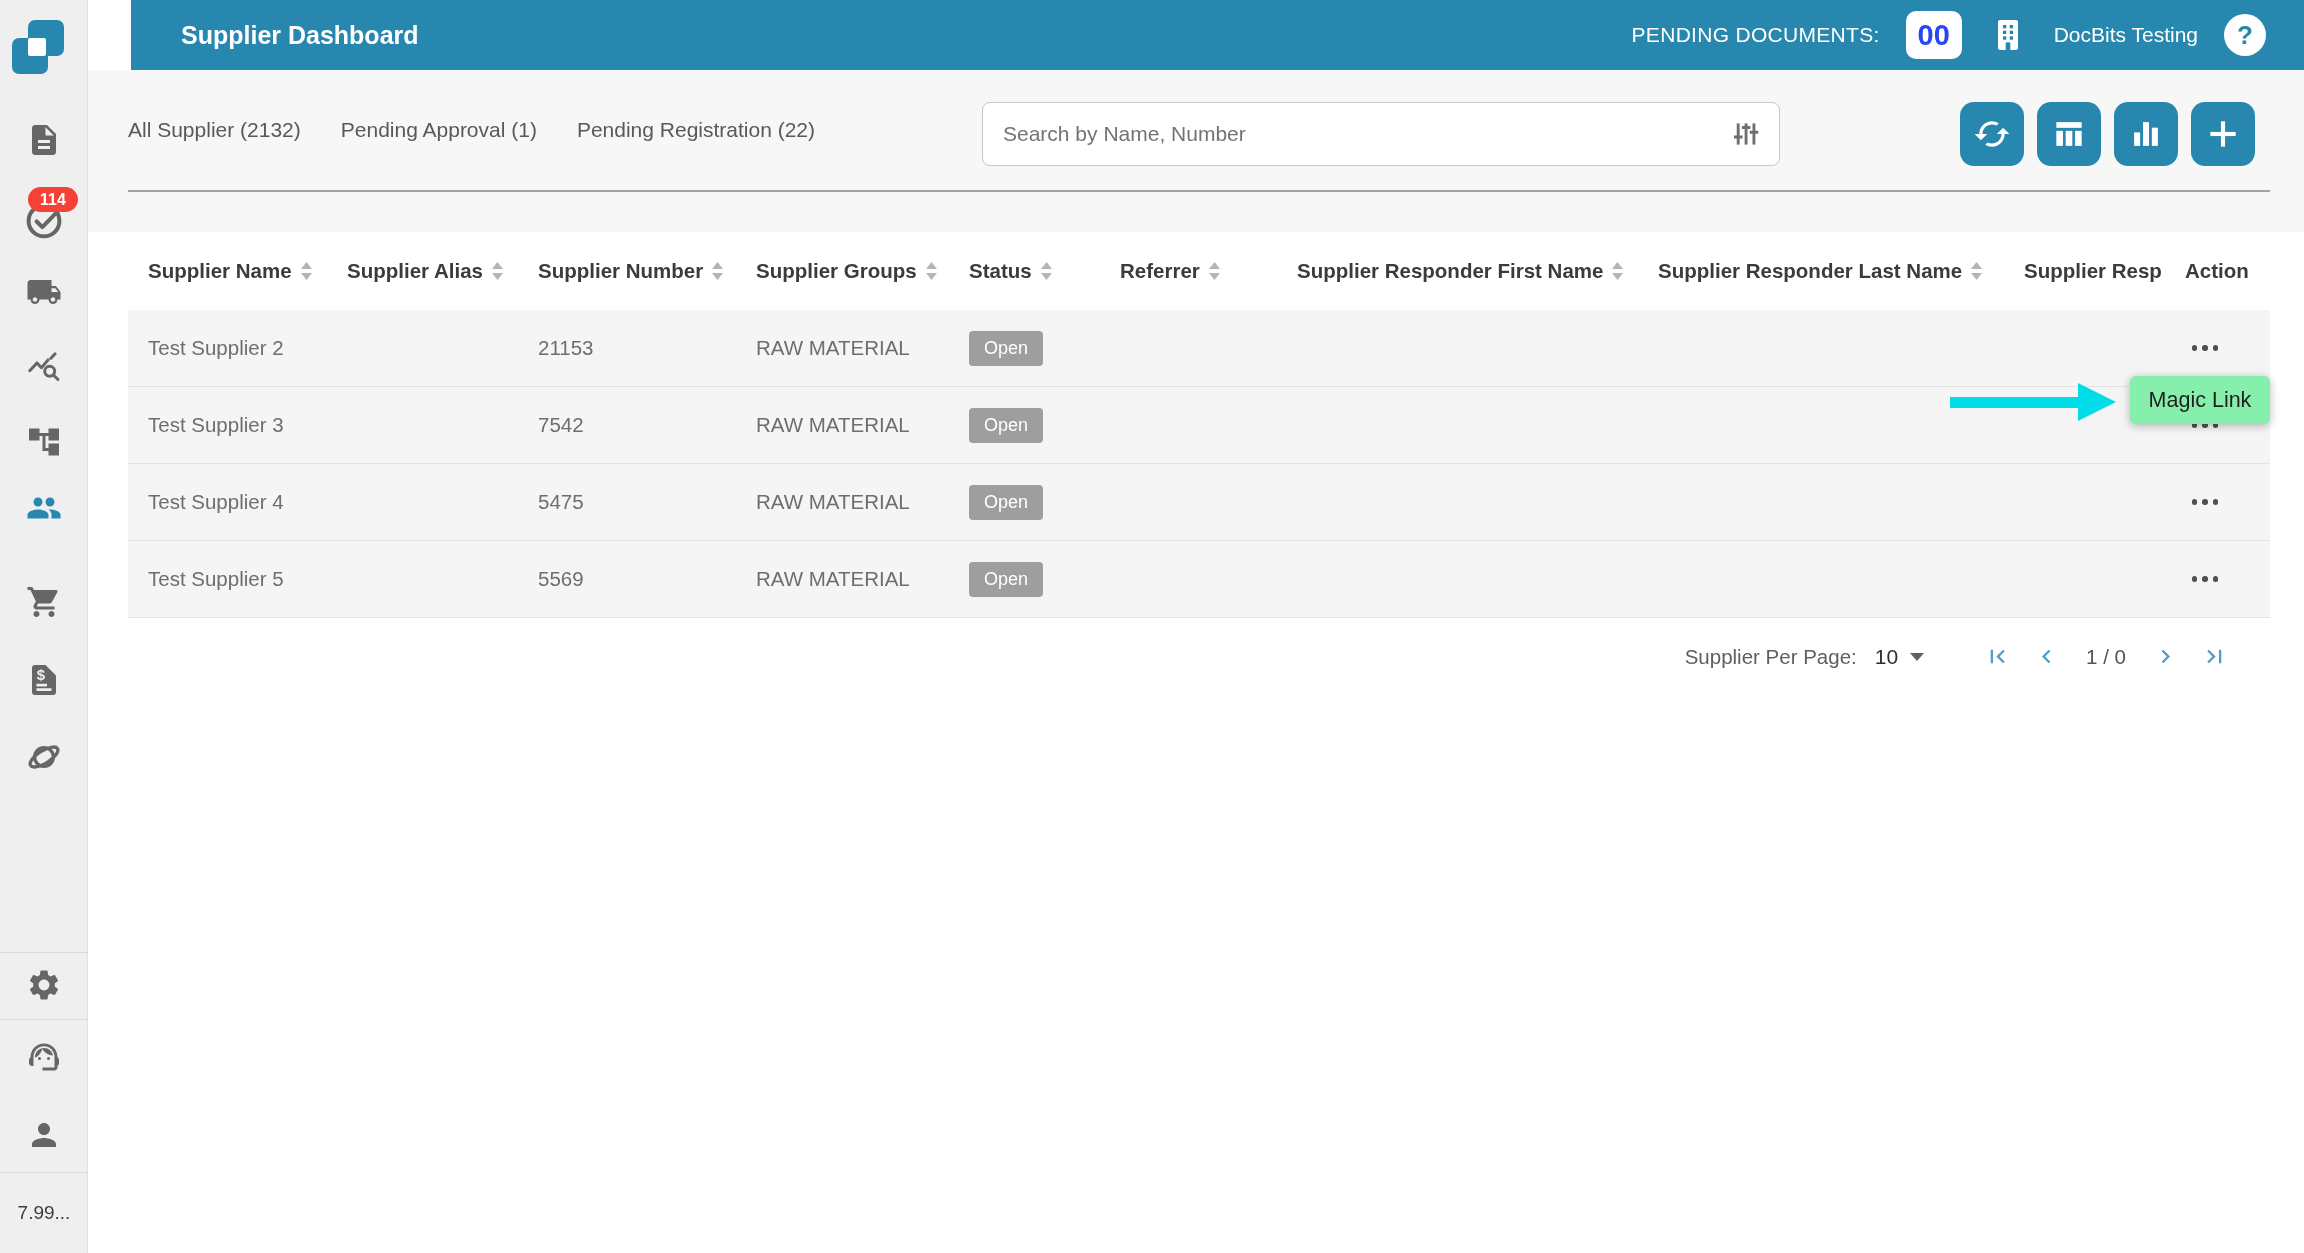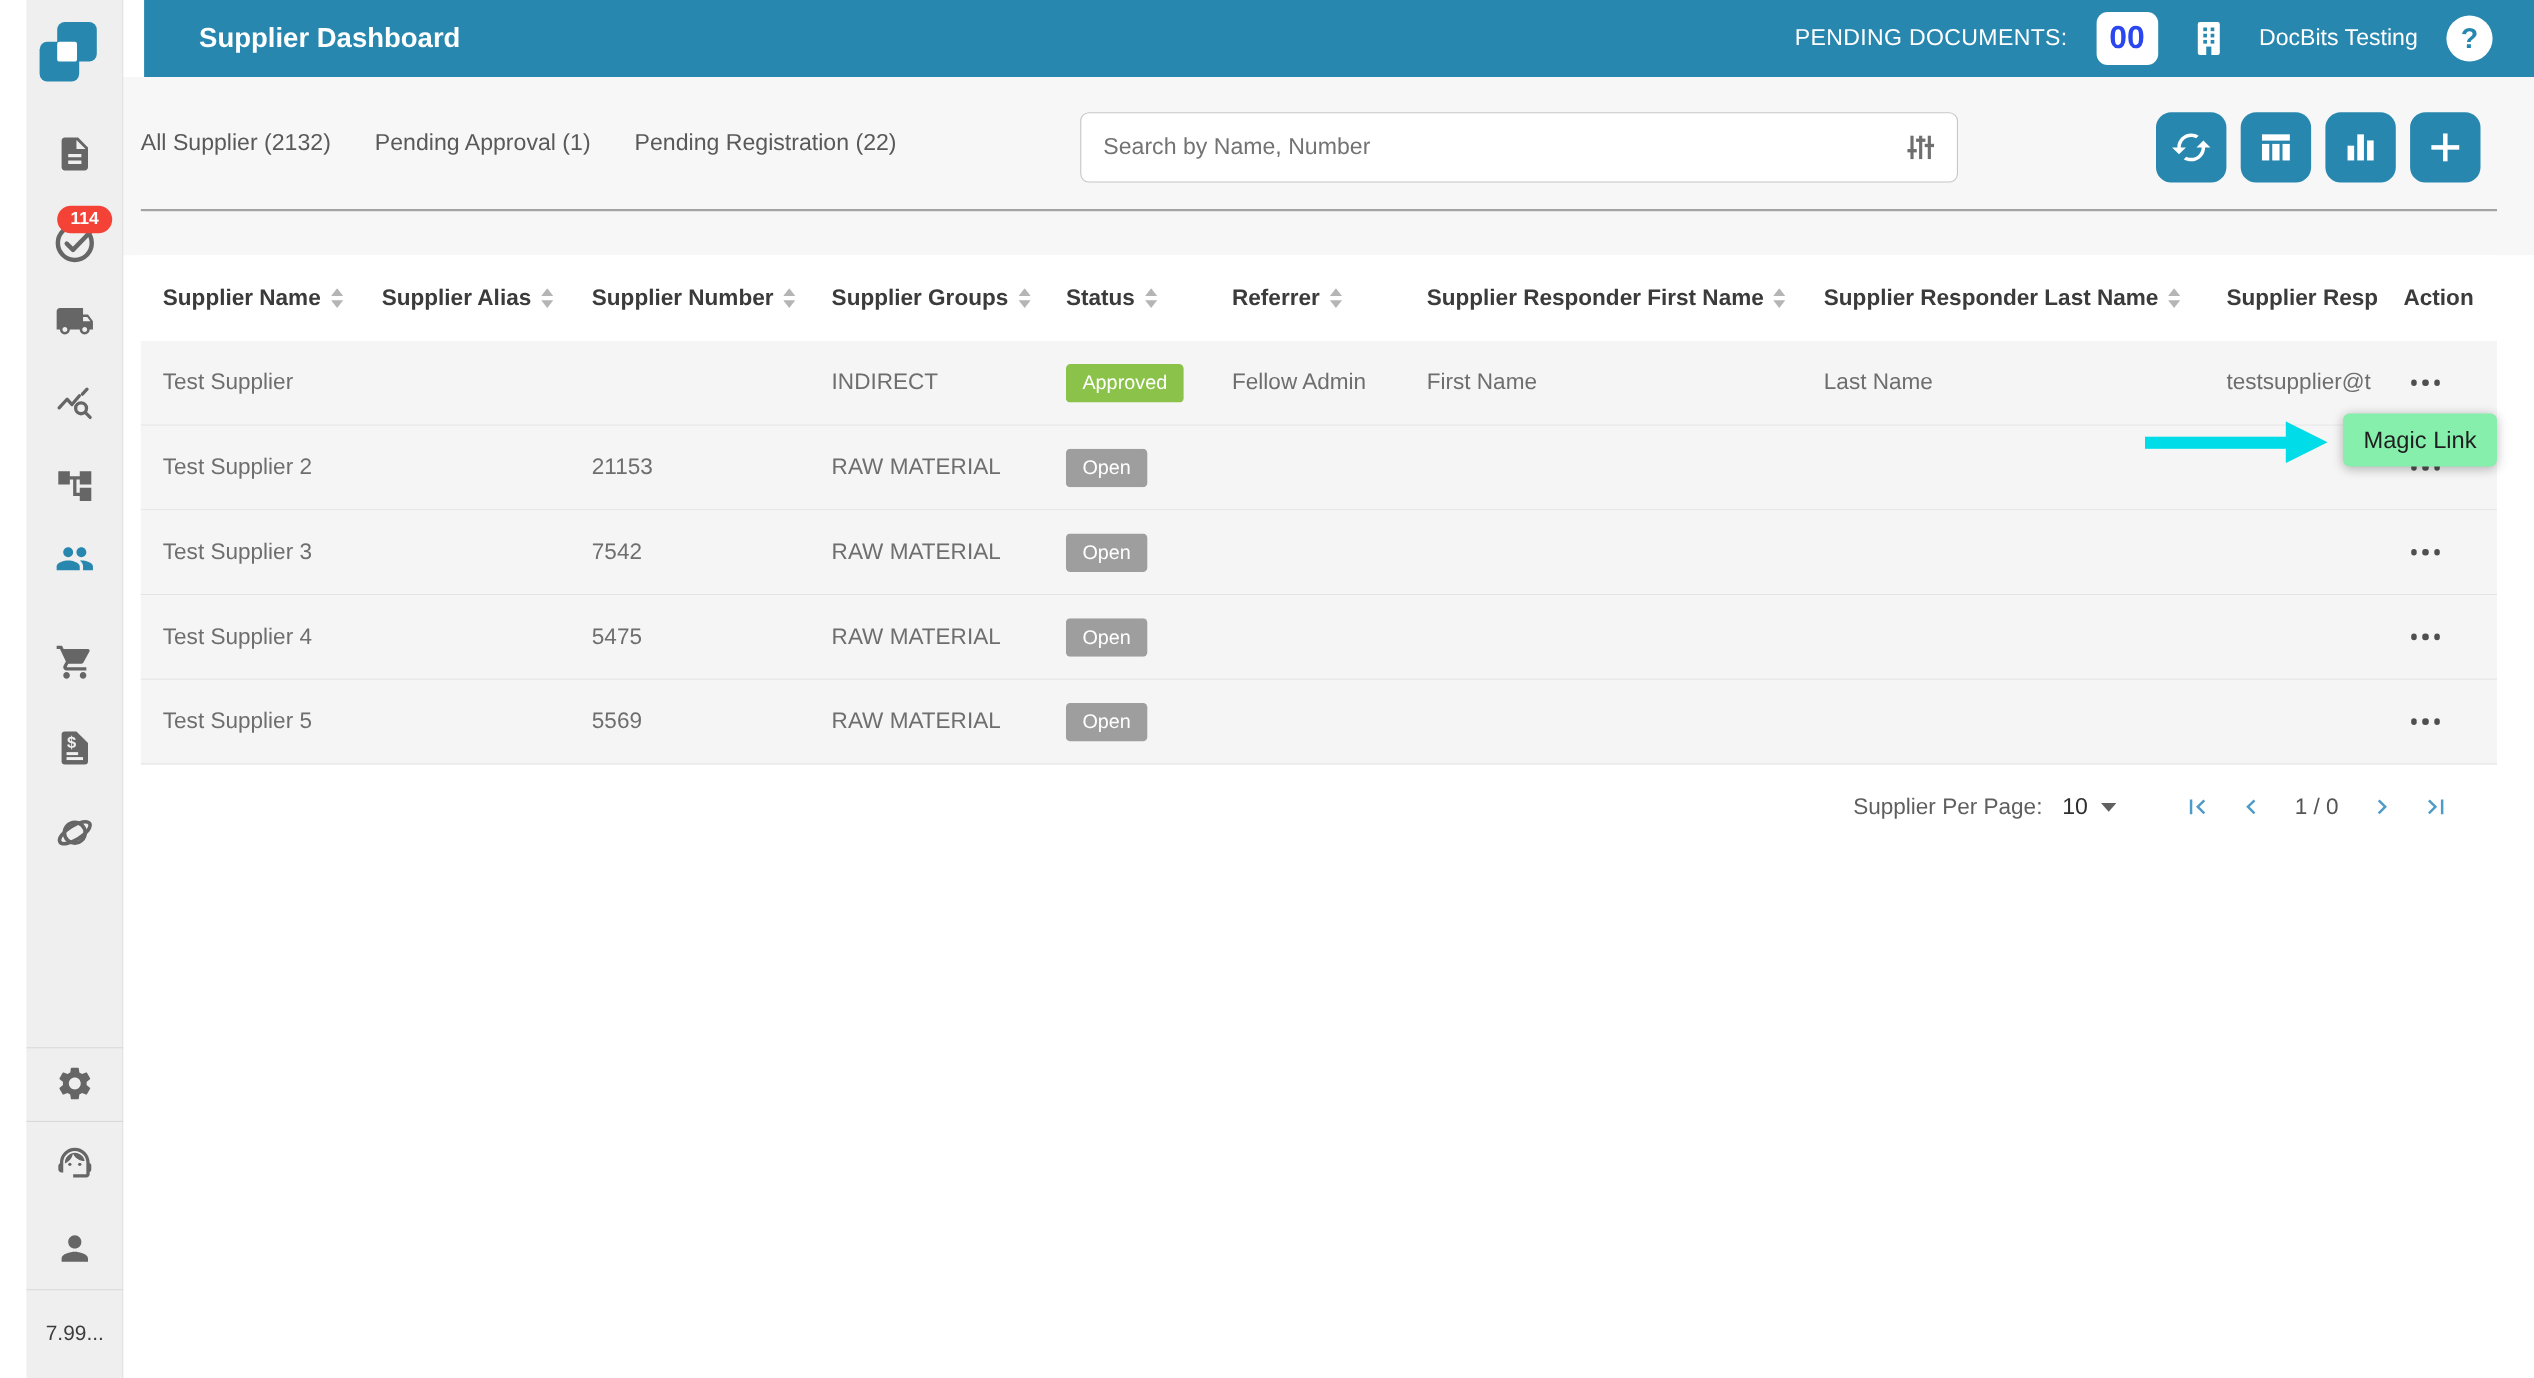--- a/index.html
+++ b/index.html
@@ -1,20 +1,20 @@
 <!DOCTYPE html>
 <html><head>
 <meta charset="utf-8">
 <style>
   * { margin:0; padding:0; box-sizing:border-box; }
   html,body { width:2304px; height:1253px; }
   body { font-family:"Liberation Sans", sans-serif; background:#ffffff; overflow:hidden; position:relative; }
 
   
-  .sidebar { position:absolute; left:0; top:0; width:88px; height:1253px; background:#efefef; border-right:1px solid #e2e2e2; z-index:5;margin-left:24px; }
+  .sidebar { position:absolute; left:0; top:0; width:88px; height:1253px; background:#efefef; border-right:1px solid #e2e2e2; z-index:5; }
   .logo-box { position:absolute; top:0; left:0; width:88px; height:88px; }
   .side-icon { position:absolute; left:26px; width:36px; height:36px; cursor:pointer; }
   .side-icon svg { width:36px; height:36px; }
   .icon-gray { fill:#666666; }
   .stroke-gray { stroke:#666666; fill:none; stroke-width:2.2; stroke-linecap:round; stroke-linejoin:round; }
   .side-badge { position:absolute; left:28px; top:187px; min-width:50px; height:25px; background:#F44336; border-radius:13px; color:#fff; font-size:16px; font-weight:bold; display:flex; align-items:center; justify-content:center; z-index:6; padding:0 8px; }
   .side-divider { position:absolute; left:0; width:88px; height:1px; background:#d9d9d9; }
   .version-text { position:absolute; left:0; top:1202px; width:88px; text-align:center; font-size:19px; color:#3c3c3c; }
 
   
@@ -330,38 +330,20 @@
           </span>
         </div>
       <div class="th">
           <span>Supplier Resp</span>
         </div>
       <div class="th">
           <span>Action</span>
         </div>
     </div>
 
-    <div class="tgrid trow">
-      <div class="td">Test Supplier</div>
-      <div class="td"></div>
-      <div class="td"></div>
-      <div class="td">INDIRECT</div>
-      <div class="td"><span class="badge approved">Approved</span></div>
-      <div class="td">Fellow Admin</div>
-      <div class="td">First Name</div>
-      <div class="td">Last Name</div>
-      <div class="td">testsupplier@t</div>
-      <div class="td">
-          <span class="dots">
-            <i></i>
-            <i></i>
-            <i></i>
-          </span>
-        </div>
-    </div>
 
     <div class="tgrid trow">
       <div class="td">Test Supplier 2</div>
       <div class="td"></div>
       <div class="td">21153</div>
       <div class="td">RAW MATERIAL</div>
       <div class="td"><span class="badge open">Open</span></div>
       <div class="td"></div>
       <div class="td"></div>
       <div class="td"></div>

